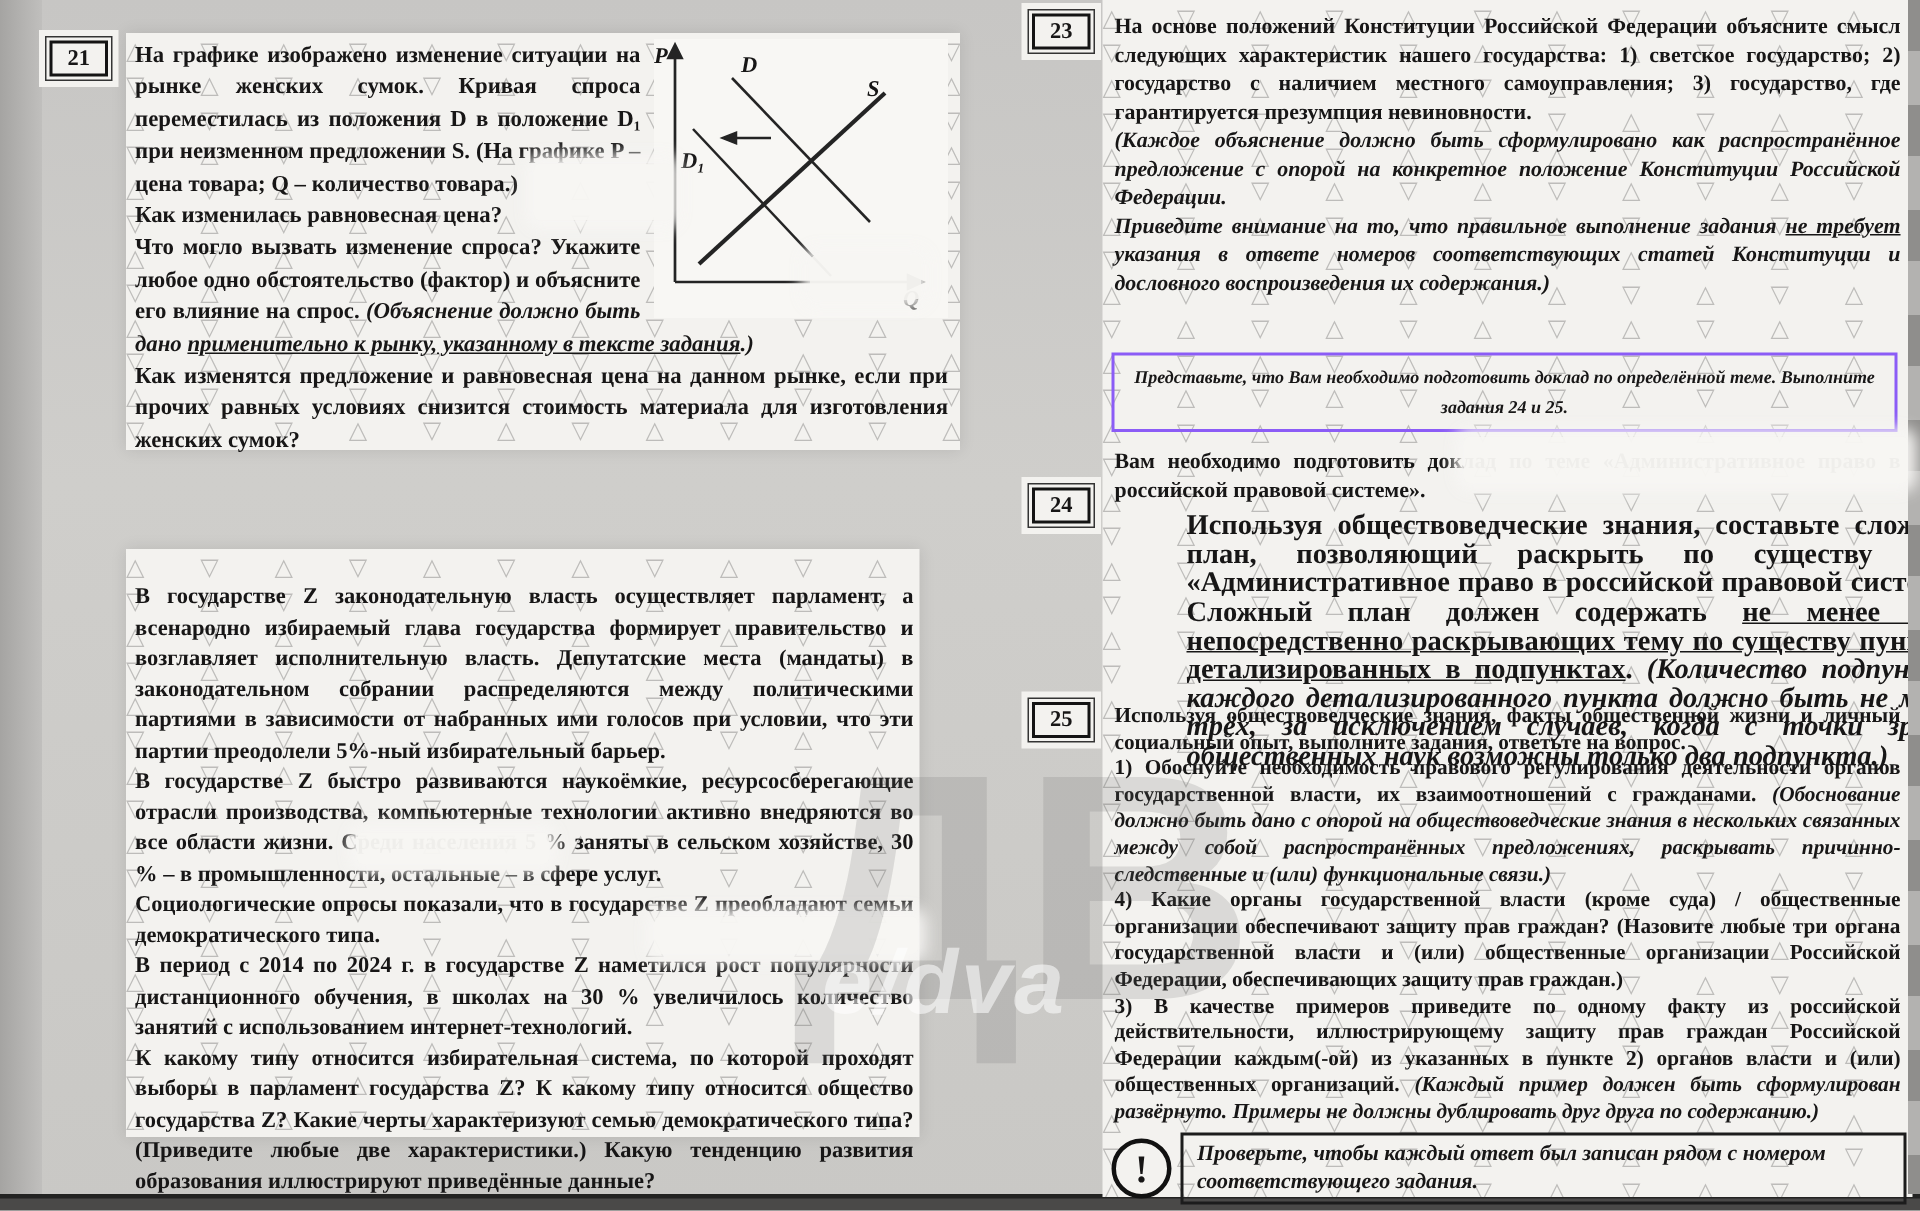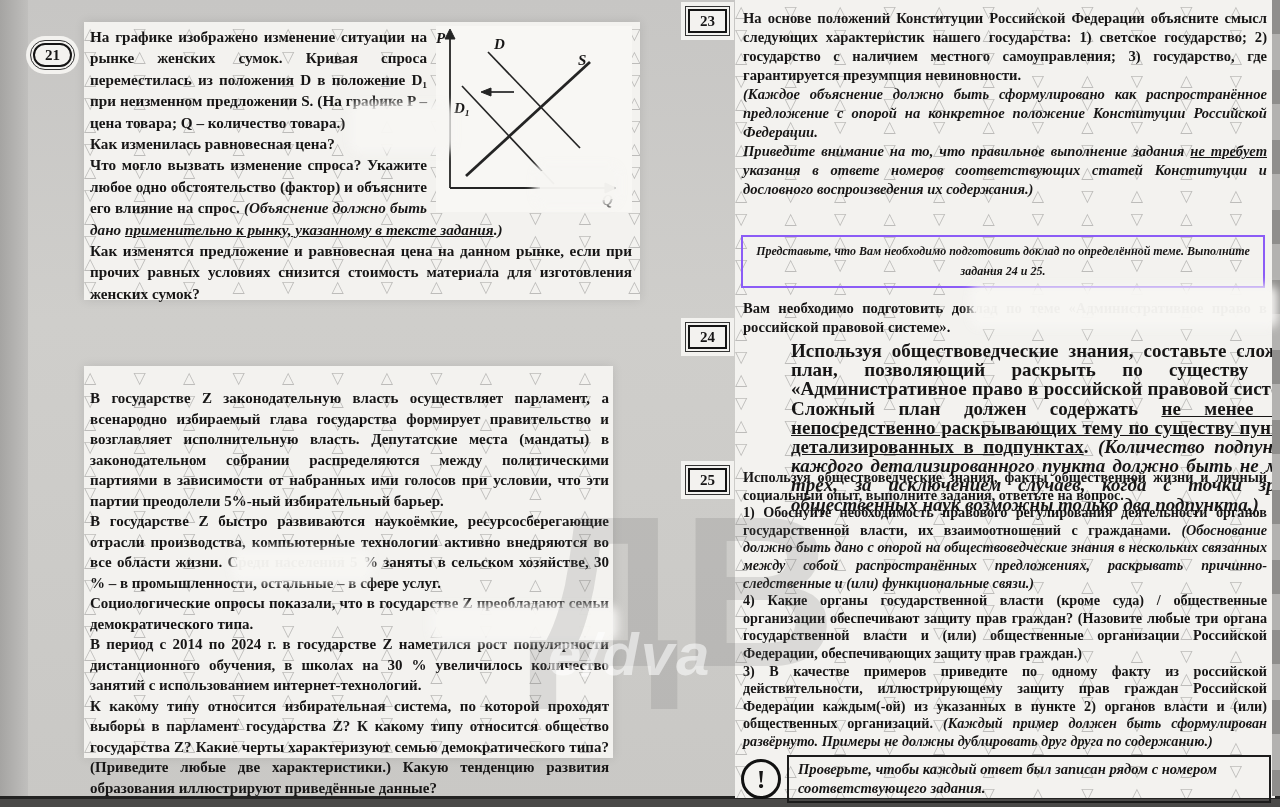--- a/index.html
+++ b/index.html
@@ -65,21 +65,21 @@
           font-size:60px;color:rgba(255,255,255,.55);letter-spacing:2px;text-align:right;}
   svg line,svg polygon{stroke:#242424;}
 </style>
 </head>
 <body>
 
 <div class="canvas">
 
   <div class="leftmargin"></div>
 
-  <div class="numbox" id="num21" style="left:33px;top:43px;border-radius:12px;">21</div>
+  <div class="numbox" id="num21" style="left:33px;top:27px;">21</div>
 
   <div class="whiteblock" id="blockA">
     <div class="wm">△  ▽  △  ▽  △  ▽  △  ▽  △  ▽  △  ▽  △  ▽  △  ▽  △  ▽  △  ▽  △  ▽  △  ▽  △  ▽  △  ▽  △  ▽  △  ▽  △  ▽  △  ▽  △  ▽  △  ▽  △  ▽  △  ▽  △  ▽  △  ▽  △  ▽  △  ▽  
 ▽  △  ▽  △  ▽  △  ▽  △  ▽  △  ▽  △  ▽  △  ▽  △  ▽  △  ▽  △  ▽  △  ▽  △  ▽  △  ▽  △  ▽  △  ▽  △  ▽  △  ▽  △  ▽  △  ▽  △  ▽  △  ▽  △  ▽  △  ▽  △  ▽  △  ▽  △  
 △  ▽  △  ▽  △  ▽  △  ▽  △  ▽  △  ▽  △  ▽  △  ▽  △  ▽  △  ▽  △  ▽  △  ▽  △  ▽  △  ▽  △  ▽  △  ▽  △  ▽  △  ▽  △  ▽  △  ▽  △  ▽  △  ▽  △  ▽  △  ▽  △  ▽  △  ▽  
 ▽  △  ▽  △  ▽  △  ▽  △  ▽  △  ▽  △  ▽  △  ▽  △  ▽  △  ▽  △  ▽  △  ▽  △  ▽  △  ▽  △  ▽  △  ▽  △  ▽  △  ▽  △  ▽  △  ▽  △  ▽  △  ▽  △  ▽  △  ▽  △  ▽  △  ▽  △  
 △  ▽  △  ▽  △  ▽  △  ▽  △  ▽  △  ▽  △  ▽  △  ▽  △  ▽  △  ▽  △  ▽  △  ▽  △  ▽  △  ▽  △  ▽  △  ▽  △  ▽  △  ▽  △  ▽  △  ▽  △  ▽  △  ▽  △  ▽  △  ▽  △  ▽  △  ▽  
 ▽  △  ▽  △  ▽  △  ▽  △  ▽  △  ▽  △  ▽  △  ▽  △  ▽  △  ▽  △  ▽  △  ▽  △  ▽  △  ▽  △  ▽  △  ▽  △  ▽  △  ▽  △  ▽  △  ▽  △  ▽  △  ▽  △  ▽  △  ▽  △  ▽  △  ▽  △  
 △  ▽  △  ▽  △  ▽  △  ▽  △  ▽  △  ▽  △  ▽  △  ▽  △  ▽  △  ▽  △  ▽  △  ▽  △  ▽  △  ▽  △  ▽  △  ▽  △  ▽  △  ▽  △  ▽  △  ▽  △  ▽  △  ▽  △  ▽  △  ▽  △  ▽  △  ▽  
 ▽  △  ▽  △  ▽  △  ▽  △  ▽  △  ▽  △  ▽  △  ▽  △  ▽  △  ▽  △  ▽  △  ▽  △  ▽  △  ▽  △  ▽  △  ▽  △  ▽  △  ▽  △  ▽  △  ▽  △  ▽  △  ▽  △  ▽  △  ▽  △  ▽  △  ▽  △  

